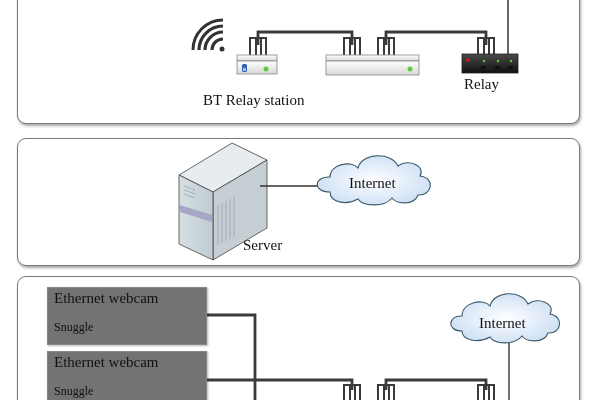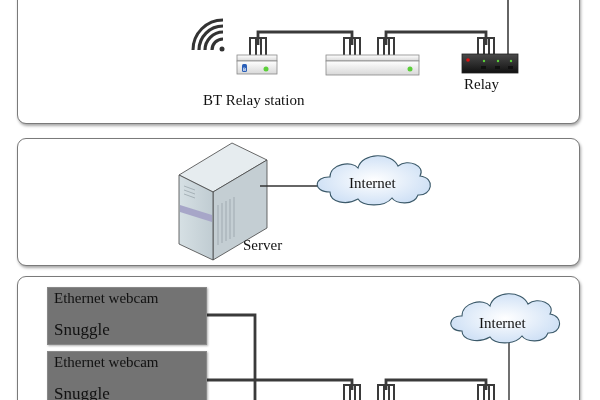--- a/index.html
+++ b/index.html
@@ -8,21 +8,21 @@
   .panel { position:absolute; left:17px; width:563px; border:1.5px solid #7a7a7a;
            border-radius:9px; background:#ffffff; box-shadow:1px 2px 3px rgba(0,0,0,0.35); box-sizing:border-box; }
   #panel-top { top:-12px; height:136px; }
   #panel-mid { top:138px; height:128px; }
   #panel-bot { top:276px; height:140px; }
   svg.diagram { position:absolute; left:0; top:0; width:600px; height:400px; overflow:visible; }
   .lbl { position:absolute; font-size:15px; white-space:nowrap; }
   .cambox { position:absolute; left:27px; width:160px; height:58px; border:1.2px solid #888;
             background:#737373; box-shadow:1px 1px 2px rgba(0,0,0,0.3); box-sizing:border-box;margin-left:20px; }
   .cambox .t1 { position:absolute; left:6px; top:2px; font-size:15px; }
-  .cambox .t2 { position:absolute; left:6px; top:32px; font-size:17px; }
+  .cambox .t2 { position:absolute; left:6px; top:32px; font-size:12px; }
 </style>
 </head>
 <body>
 
 <div class="panel" id="panel-top"></div>
 <div class="panel" id="panel-mid"></div>
 <div class="panel" id="panel-bot"></div>
 
 <svg class="diagram" viewBox="0 0 600 400">
   <defs>

